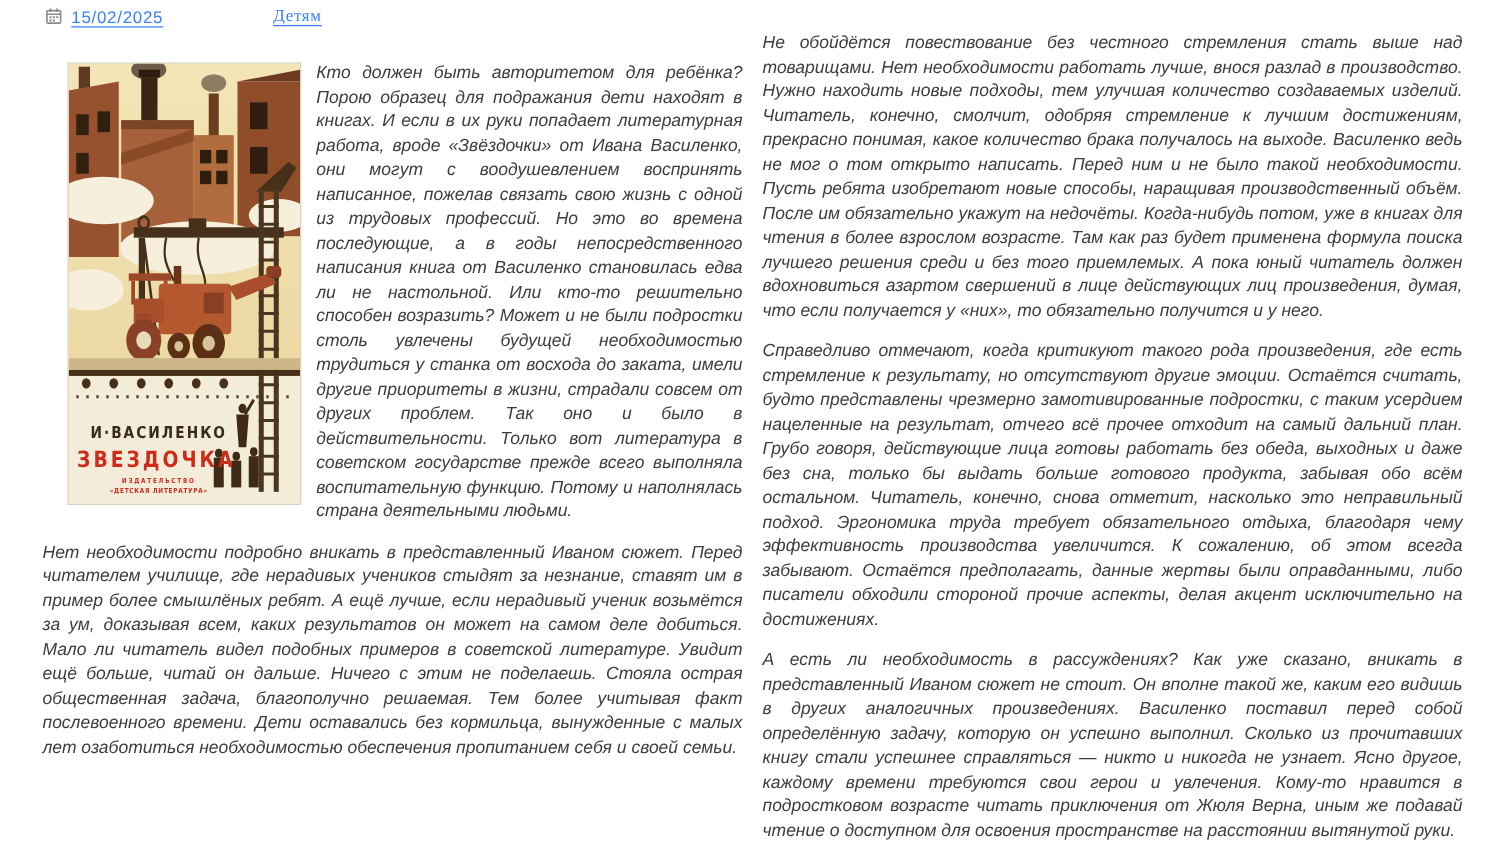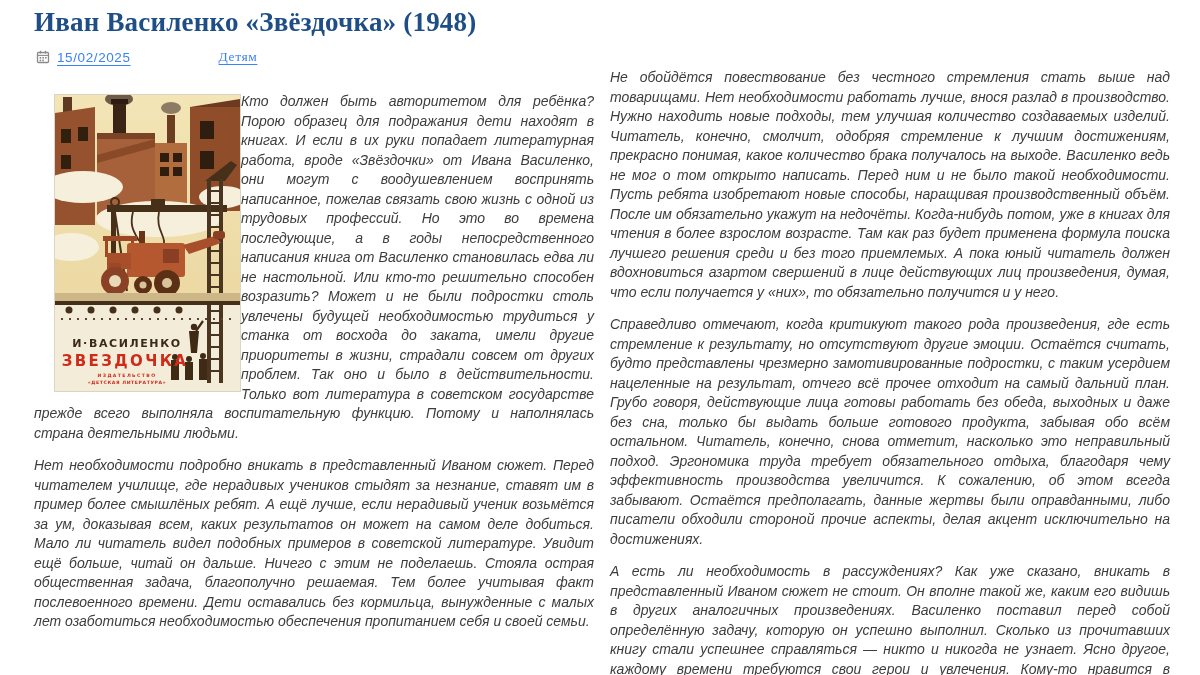--- a/index.html
+++ b/index.html
@@ -31,33 +31,32 @@
   .meta .category { margin-left: 88px; font-family: Liberation Serif, serif; }
   .cols { display: flex; gap: 16px; margin-top: 2px; }
   .col {
     width: 563px;
     font-size: 14px; line-height: 19.5px;
     color: #3d3d3d; text-align: justify;
   }
   .col p { margin: 0 0 13px 0; font-style: italic; }
   .col-left { padding-top: 24px; }
   .cover {
-    float: left; width: 187px; height: 298px;
-    margin: 2px 0 6px 20px;
+    float: left; width: 187px; height: 354px;
+    margin: 2px 12px 6px 20px;
     border: 1px solid #ddd5c3;
     background: #f3ecd9;
   }
   .cover svg { display: block; width: 100%; height: 100%; }
 </style>
 </head>
 <body>
 
 <div class="page">
 
-  <h1 class="title">Иван Василенко «Звёздочка» (1948)</h1>
 
   <div class="meta">
     <span class="cal">
       <svg width="14" height="14" viewBox="0 0 14 14" fill="none">
         <rect x="1.5" y="2.5" width="11" height="10" rx="1" stroke="#8a8a8a" stroke-width="1.3"></rect>
         <line x1="4.5" y1="0.8" x2="4.5" y2="3.6" stroke="#8a8a8a" stroke-width="1.3"></line>
         <line x1="9.5" y1="0.8" x2="9.5" y2="3.6" stroke="#8a8a8a" stroke-width="1.3"></line>
         <line x1="1.5" y1="5.4" x2="12.5" y2="5.4" stroke="#8a8a8a" stroke-width="1.1"></line>
         <rect x="3.6" y="7" width="1.6" height="1.6" fill="#8a8a8a"></rect>
         <rect x="6.3" y="7" width="1.6" height="1.6" fill="#8a8a8a"></rect>

